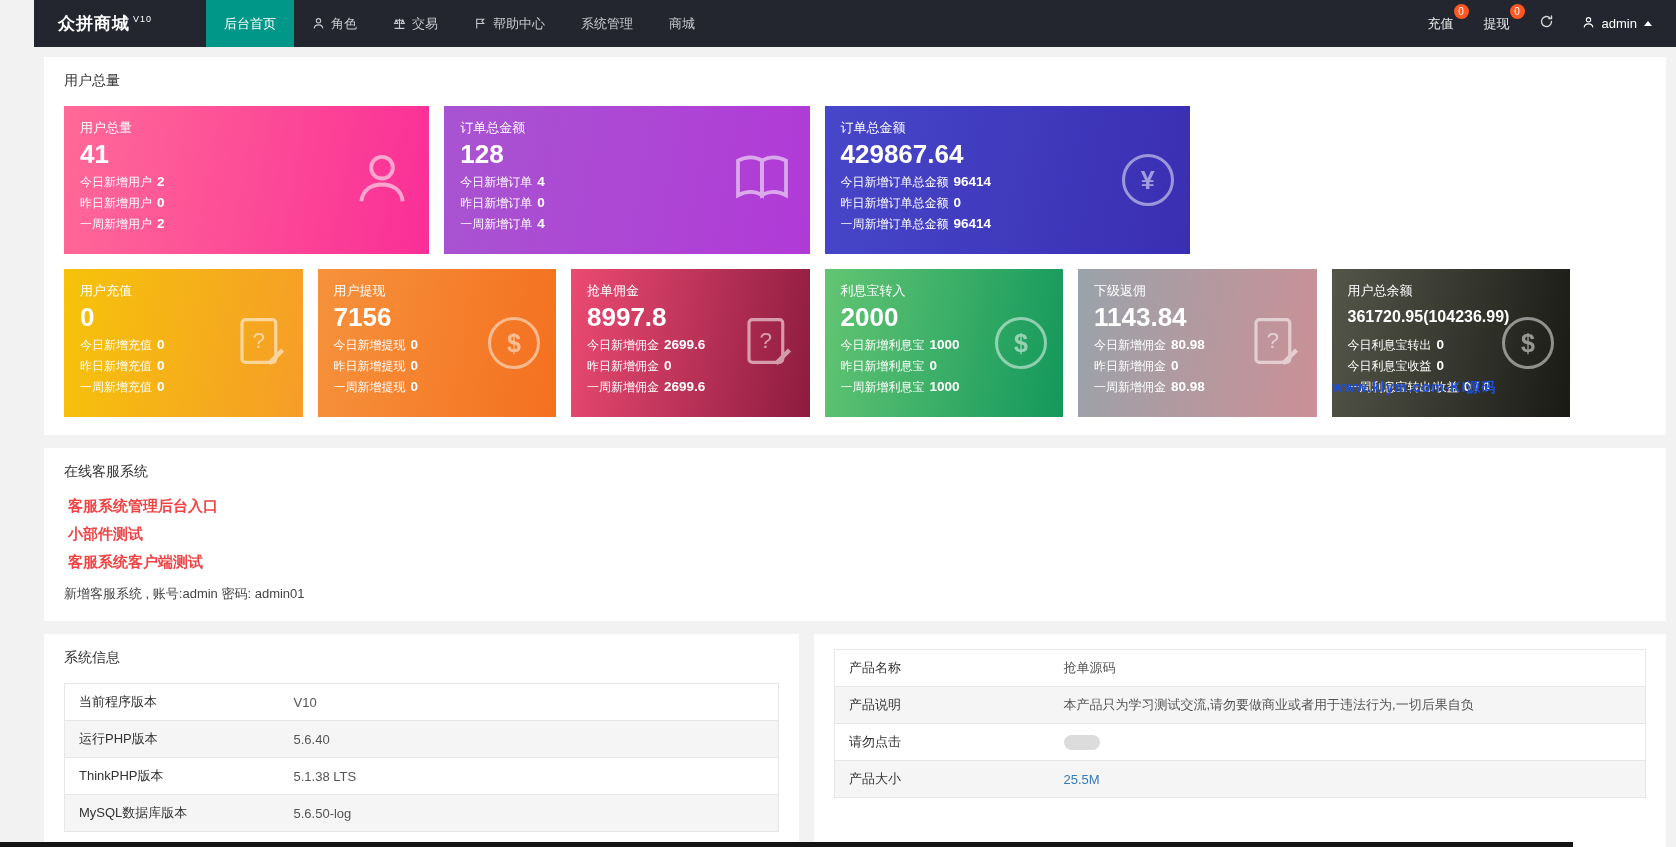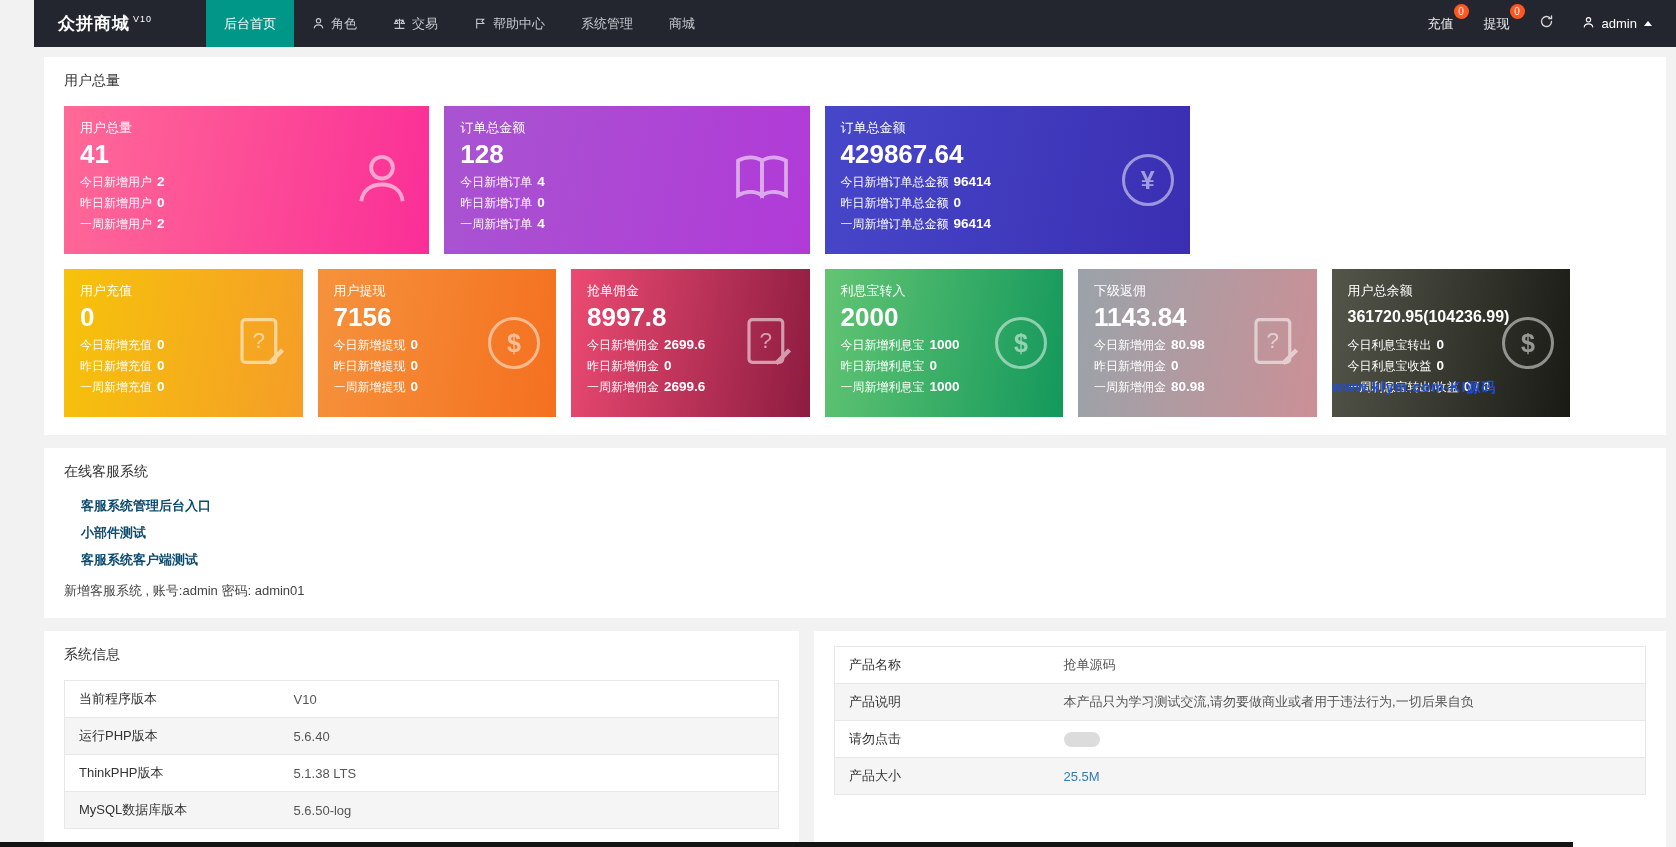--- a/index.html
+++ b/index.html
@@ -47,21 +47,21 @@
   .h1 { background:linear-gradient(100deg,#f6c30a,#f59d28); }
   .h2 { background:linear-gradient(100deg,#f6923c,#f4701f); }
   .h3 { background:linear-gradient(100deg,#ec4a72,#8d1c40); }
   .h4 { background:linear-gradient(100deg,#63c573,#13985c); }
   .h5 { background:linear-gradient(100deg,#9aa3aa,#cb9096); }
   .h6 { background:linear-gradient(100deg,#55564a,#191a14); }
 
   .watermark { position:absolute; left:1288px; top:322px; color:#1d4ed8; font-size:14px; font-weight:bold; letter-spacing:1px; z-index:5; white-space:nowrap; }
 
   
-  .service-link { display:block; color:#0c4a6e; font-size:13px; font-weight:bold; text-decoration:none; margin:9px 17px; width:fit-content; }
+  .service-link { display:block; color:#ef4444; font-size:15px; font-weight:bold; text-decoration:none; margin:9px 4px; width:fit-content; }
   .service-note { font-size:13px; color:#444; margin-top:13px; }
 
   
   .bottom { display:grid; grid-template-columns:755px 1fr; gap:15px; align-items:start; }
   .bottom .panel { margin-bottom:0; min-height:230px; }
   .info-table { width:100%; border-collapse:collapse; font-size:13px; }
   .info-table tr { border:1px solid #e7e7e7; }
   .info-table tr:nth-child(even) { background:#f5f5f5; }
   .info-table td { padding:9px 14px; color:#555; }
   .info-table td.k { width:215px; color:#333; }

